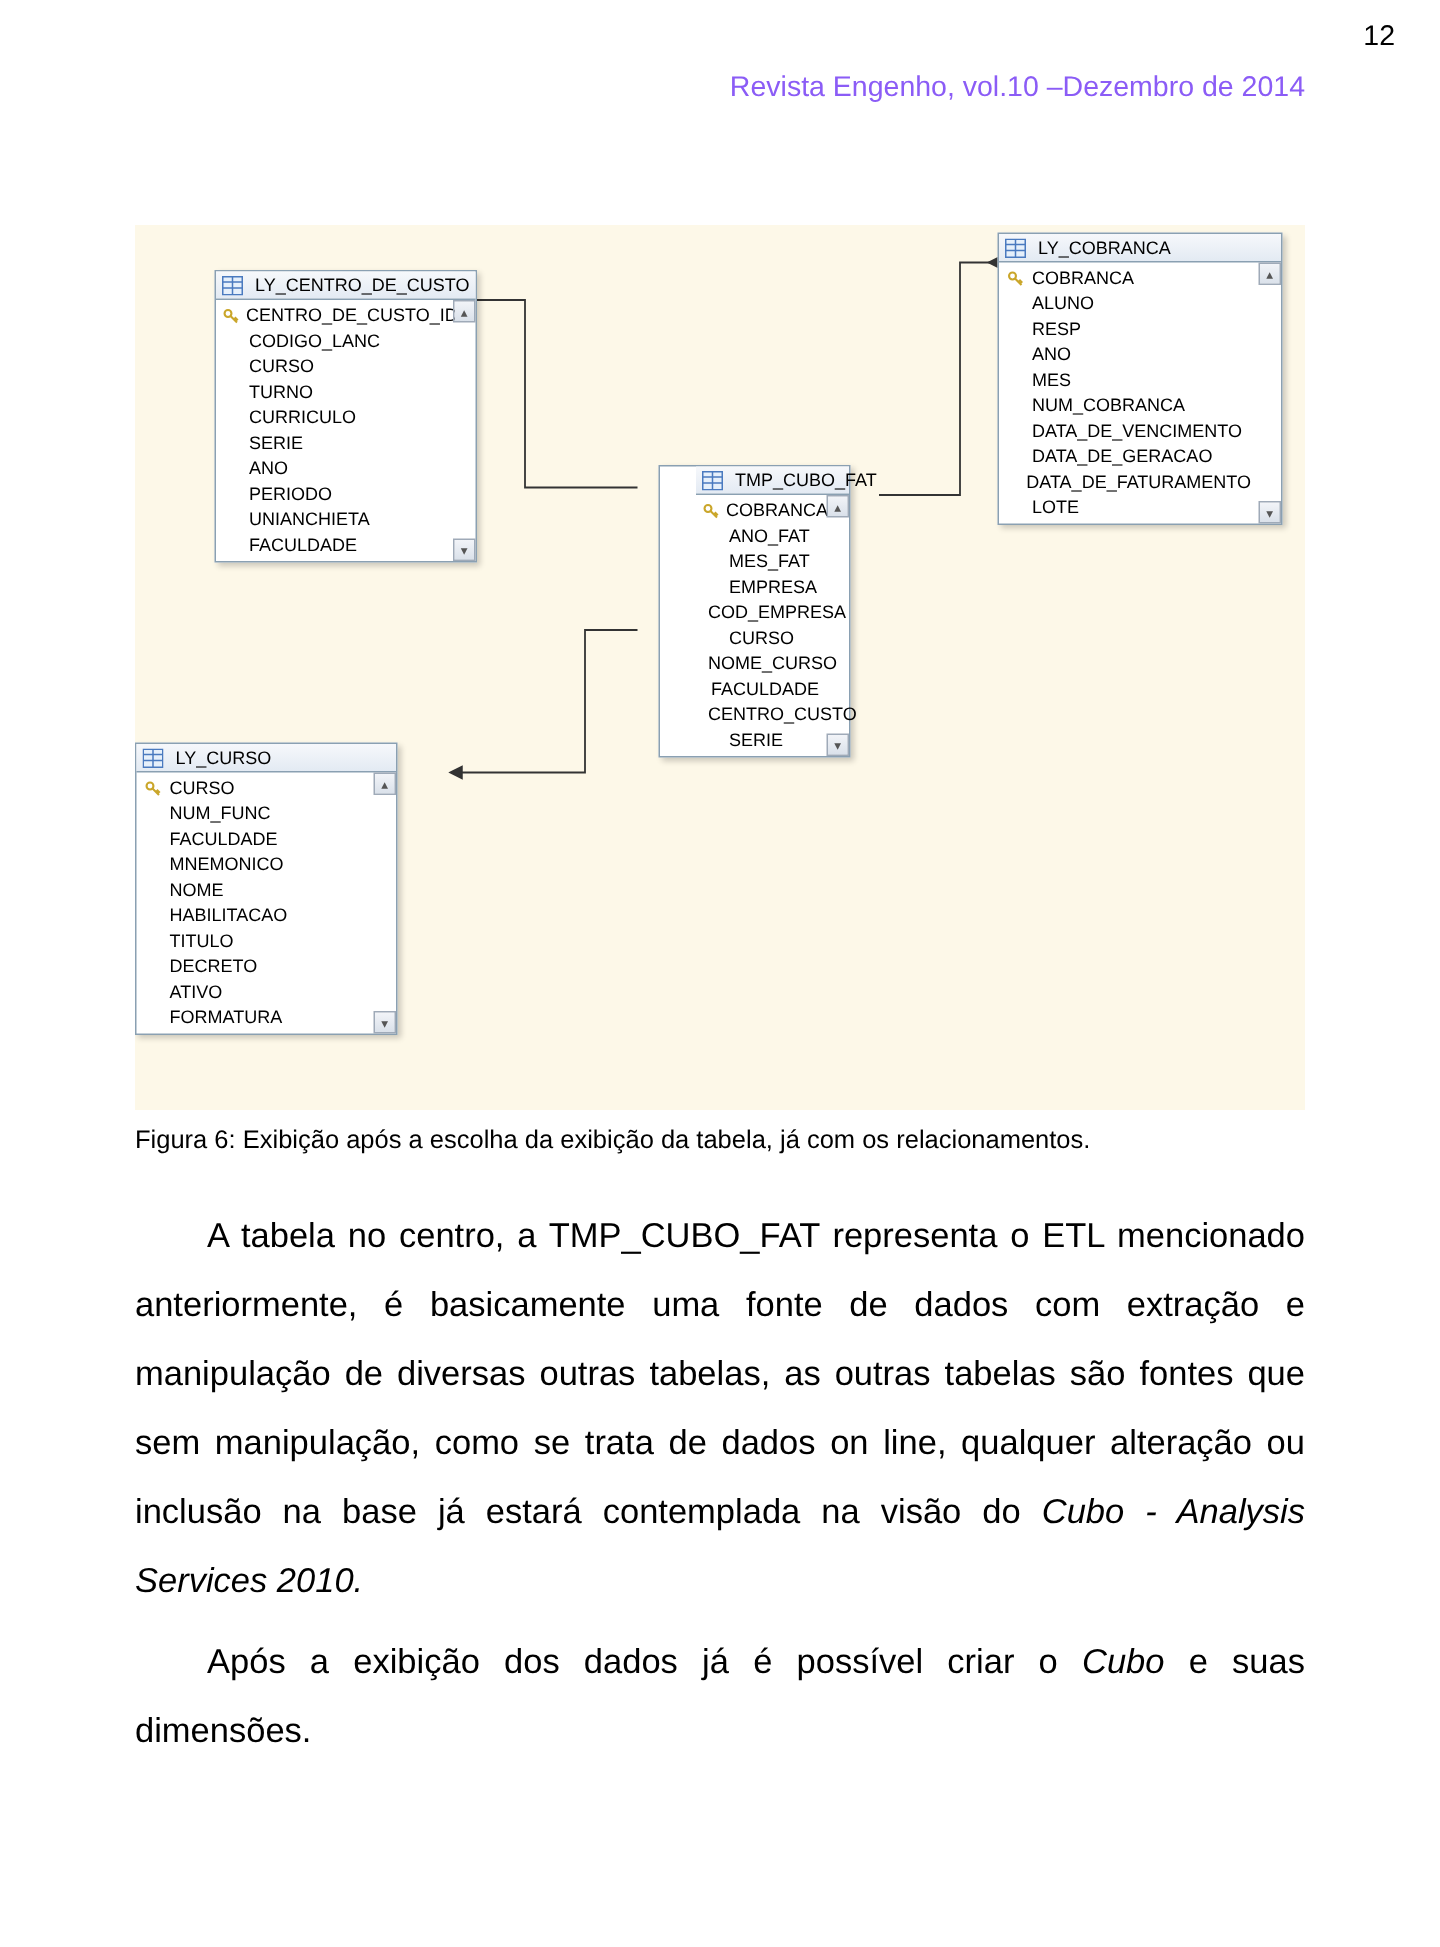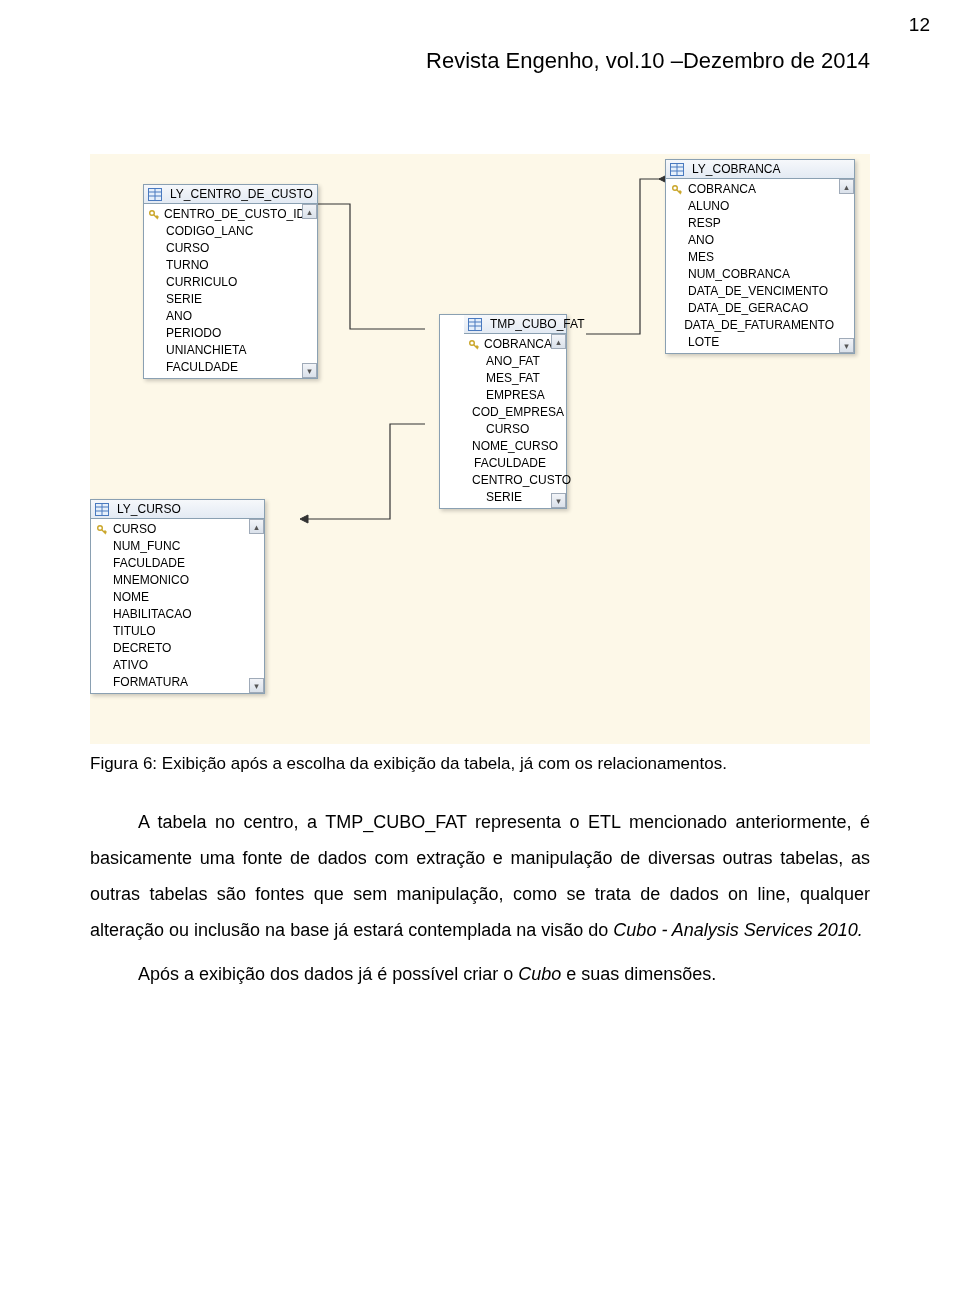--- a/index.html
+++ b/index.html
@@ -51,22 +51,22 @@
     letter-spacing: 1px;
     font-size: 22px;
     color: #1a54b8;
     -webkit-text-stroke: 0.5px #0b3b8e;
     text-transform: uppercase;
     padding: 0 4px;
   }
   .journal-title {
     flex: 1;
     text-align: right;
-    font-size: 22px;
-    color: #000000;
+    font-size: 19px;
+    color: #8b5cf6;
   }
 
   
   .diagram {
     background: #fdf8e8;
     border: 0;
     width: 100%;
     height: 590px;
     margin-top: 80px;
     position: relative;
@@ -139,21 +139,21 @@
     stroke: #333;
     fill: none;
   }
 
   .caption {
     font-size: 17px;
     margin-top: 10px;
     margin-bottom: 30px;
   }
   .para {
-    font-size: 18px;
+    font-size: 23px;
     line-height: 2.0;
     text-align: justify;
     margin: 0 0 8px 0;
   }
   .para.indent { text-indent: 48px; }
   .ital { font-style: italic; }
 </style>
 </head>
 <body>
 

